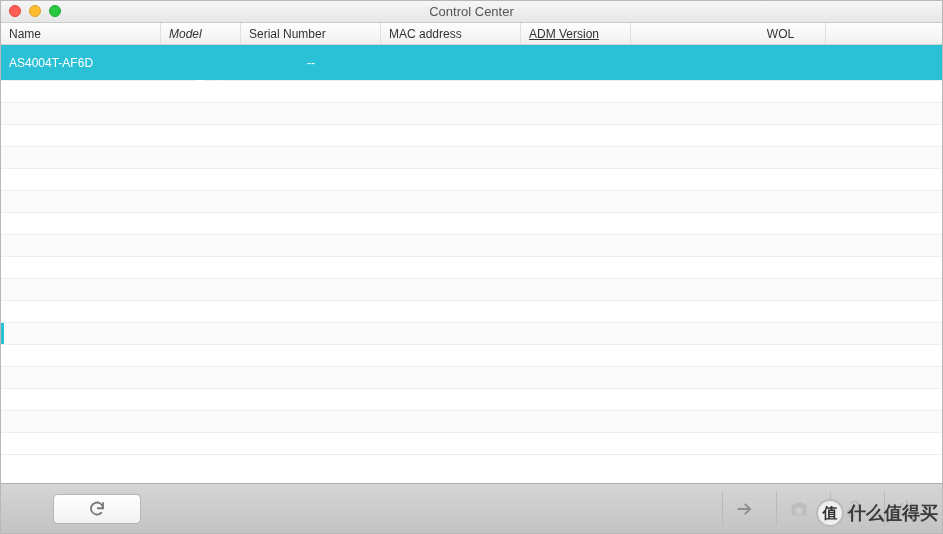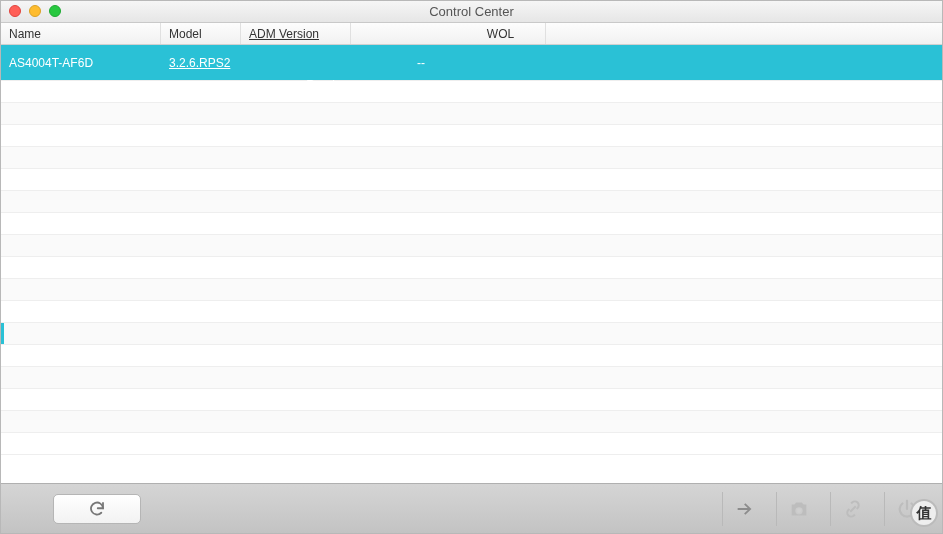--- a/index.html
+++ b/index.html
@@ -17,21 +17,21 @@
   .body { flex: 1; overflow: hidden; background: #fff; }
   .row { height: 22px; display: flex; border-bottom: 1px solid #eee; }
   .row .cell { padding: 12px 8px; display: flex; align-items: center; overflow: hidden; white-space: nowrap; font-size: 12px; color: #222; }
   .row.selected { background: #2ac1d6; color: #fff; height: 36px; }
   .row.selected .cell { color: #fff; }
   .row.alt { background: #fafafa; }
   .row.indicator { position: relative; }
   .row.indicator::before { content: ""; position: absolute; left: 0; top: 0; width: 3px; height: 100%; background: #2ac1d6; }
   .col-name { width: 160px; }
   .col-ip { width: 100px; }
-  .col-model { width: 80px; }
+  .col-model { width: 80px; font-style: italic; }
   .col-serial { width: 140px; }
   .col-mac { width: 140px; }
   .col-adm { width: 110px; text-decoration: underline; }
   .col-status { width: 105px; text-align: center; justify-content: center; margin-top: 28px; }
   .col-wol { width: 90px; text-align: center; justify-content: center; }
   .footer { height: 50px; background: linear-gradient(#d5d5d5,#c3c3c3); border-top: 1px solid #b0b0b0; display: flex; align-items: center; padding: 0 14px; gap: 10px; }
   .btn { height: 30px; border-radius: 5px; background: linear-gradient(#fff,#f2f2f2); border: 1px solid #b5b5b5; display: flex; align-items: center; justify-content: center; color: #666; font-size: 15px; }
   .btn.refresh { width: 88px; margin-left: 38px; }
   .spacer { flex: 1; }
   .ibtn { width: 44px; height: 34px; display: flex; align-items: center; justify-content: center; color: #8c8c8c; border-left: 1px solid #b9b9b9; }
@@ -51,29 +51,30 @@
       <div class="tlight red"></div>
       <div class="tlight yellow"></div>
       <div class="tlight green"></div>
     </div>
     <div class="title">Control Center</div>
   </div>
 
   <div class="headerrow">
     <div class="cell col-name">Name</div>
     <div class="cell col-model">Model</div>
+    <div class="cell col-serial">Serial Number</div>
+    <div class="cell col-mac">MAC address</div>
     <div class="cell col-adm">ADM Version</div>
     <div class="cell col-status">Status</div>
     <div class="cell col-wol">WOL</div>
   </div>
 
   <div class="body">
     <div class="row selected">
       <div class="cell col-name">AS4004T-AF6D</div>
-      <div class="cell col-adm">3.2.6.RPS2</div>
       <div class="cell col-status">Ready</div>
       <div class="cell col-wol">--</div>
     </div>
     <div class="row"></div>
     <div class="row alt"></div>
     <div class="row"></div>
     <div class="row alt"></div>
     <div class="row"></div>
     <div class="row alt"></div>
     <div class="row"></div>
@@ -118,15 +119,16 @@
     <div class="ibtn disabled">
       <svg viewBox="0 0 24 24" fill="none" stroke="#bdbdbd" stroke-width="2.4" stroke-linecap="round">
           <path d="M12 3v9"></path>
           <path d="M7 6a8 8 0 1 0 10 0"></path>
         </svg>
     </div>
   </div>
 
   <div class="watermark">
     <div class="badge">值</div>
+    <span>什么值得买</span>
   </div>
 
 </div>
 
 </body></html>

